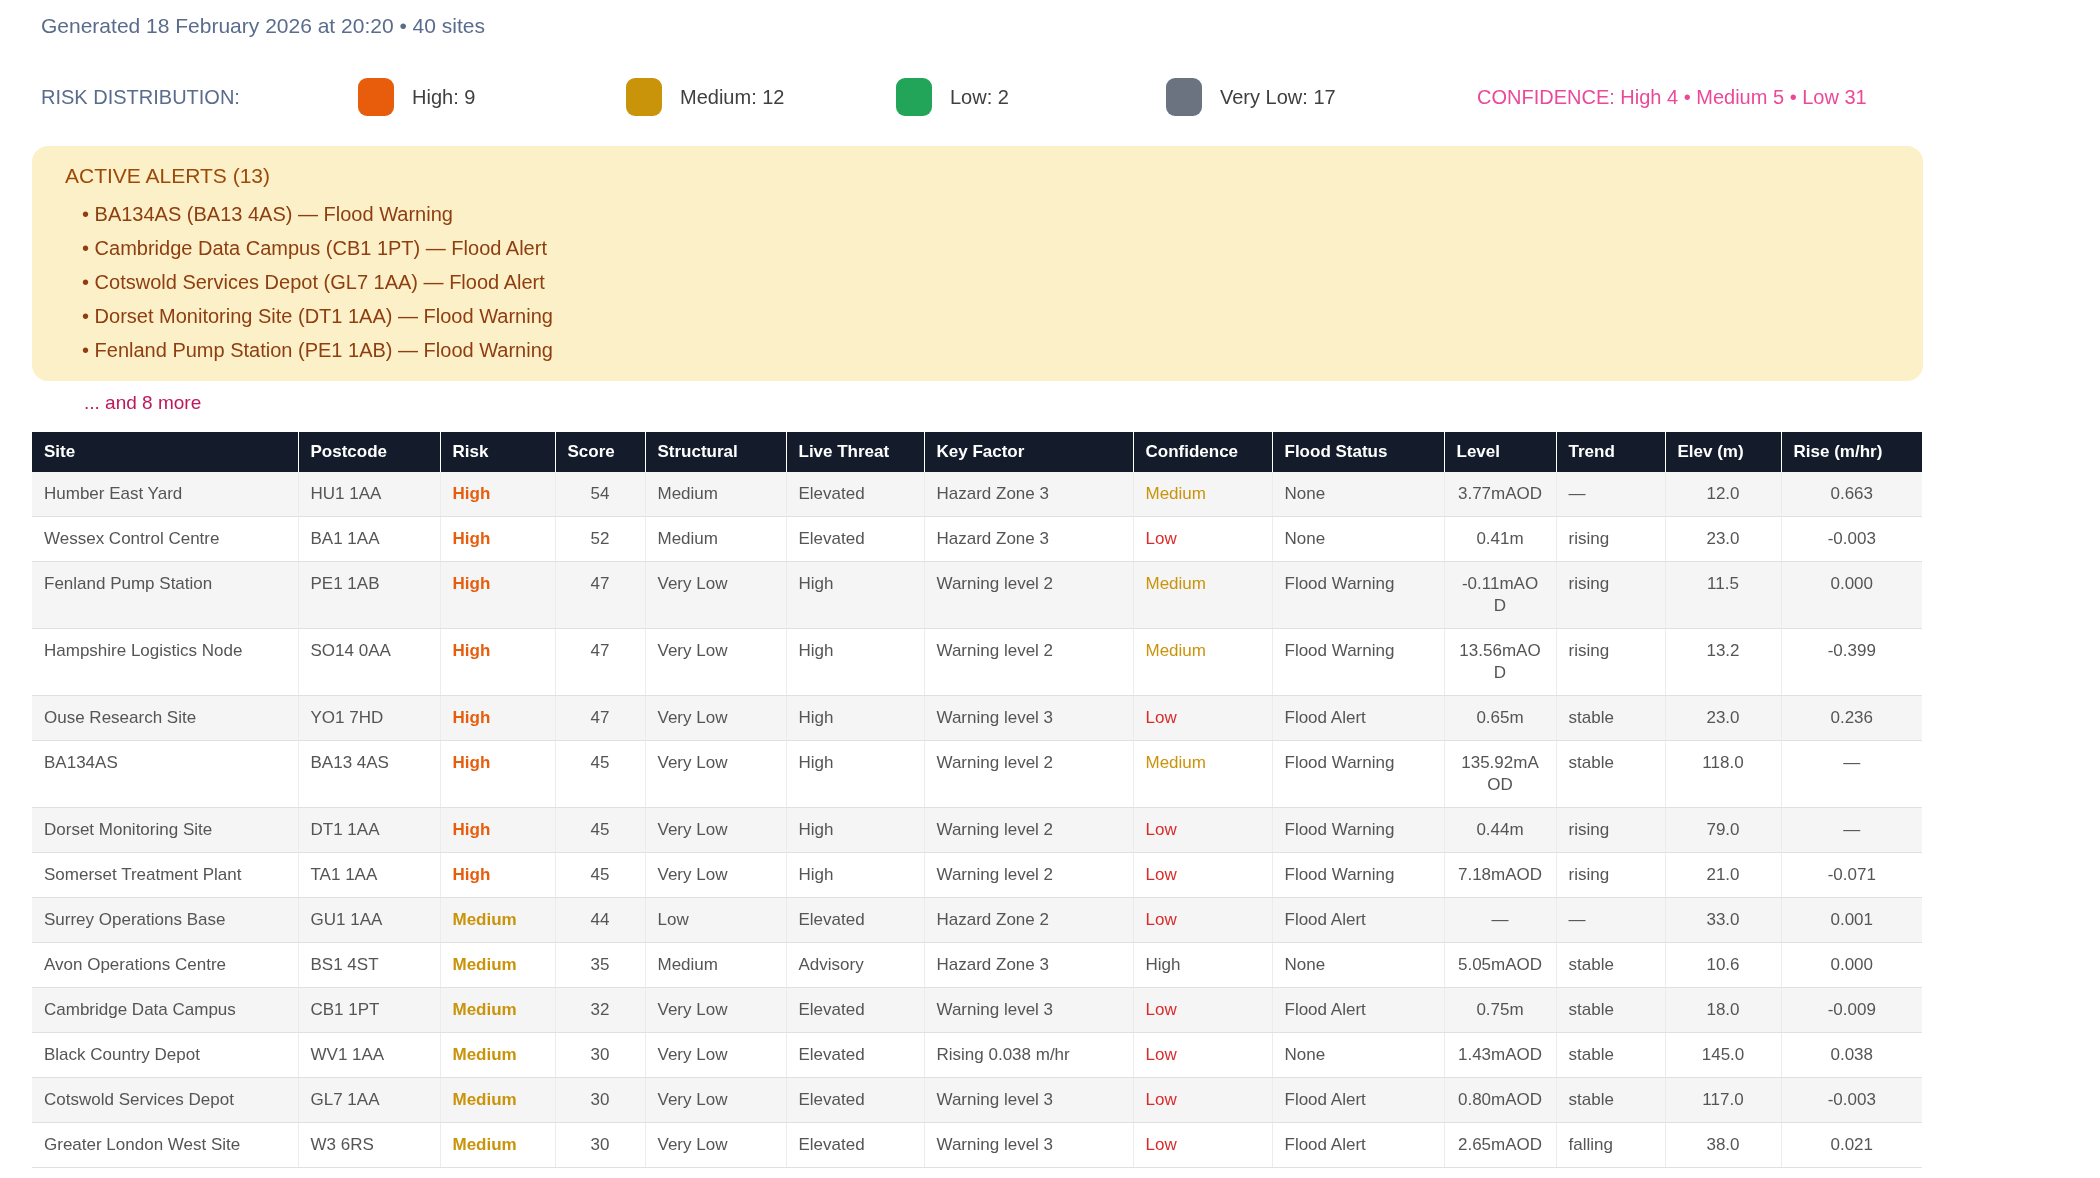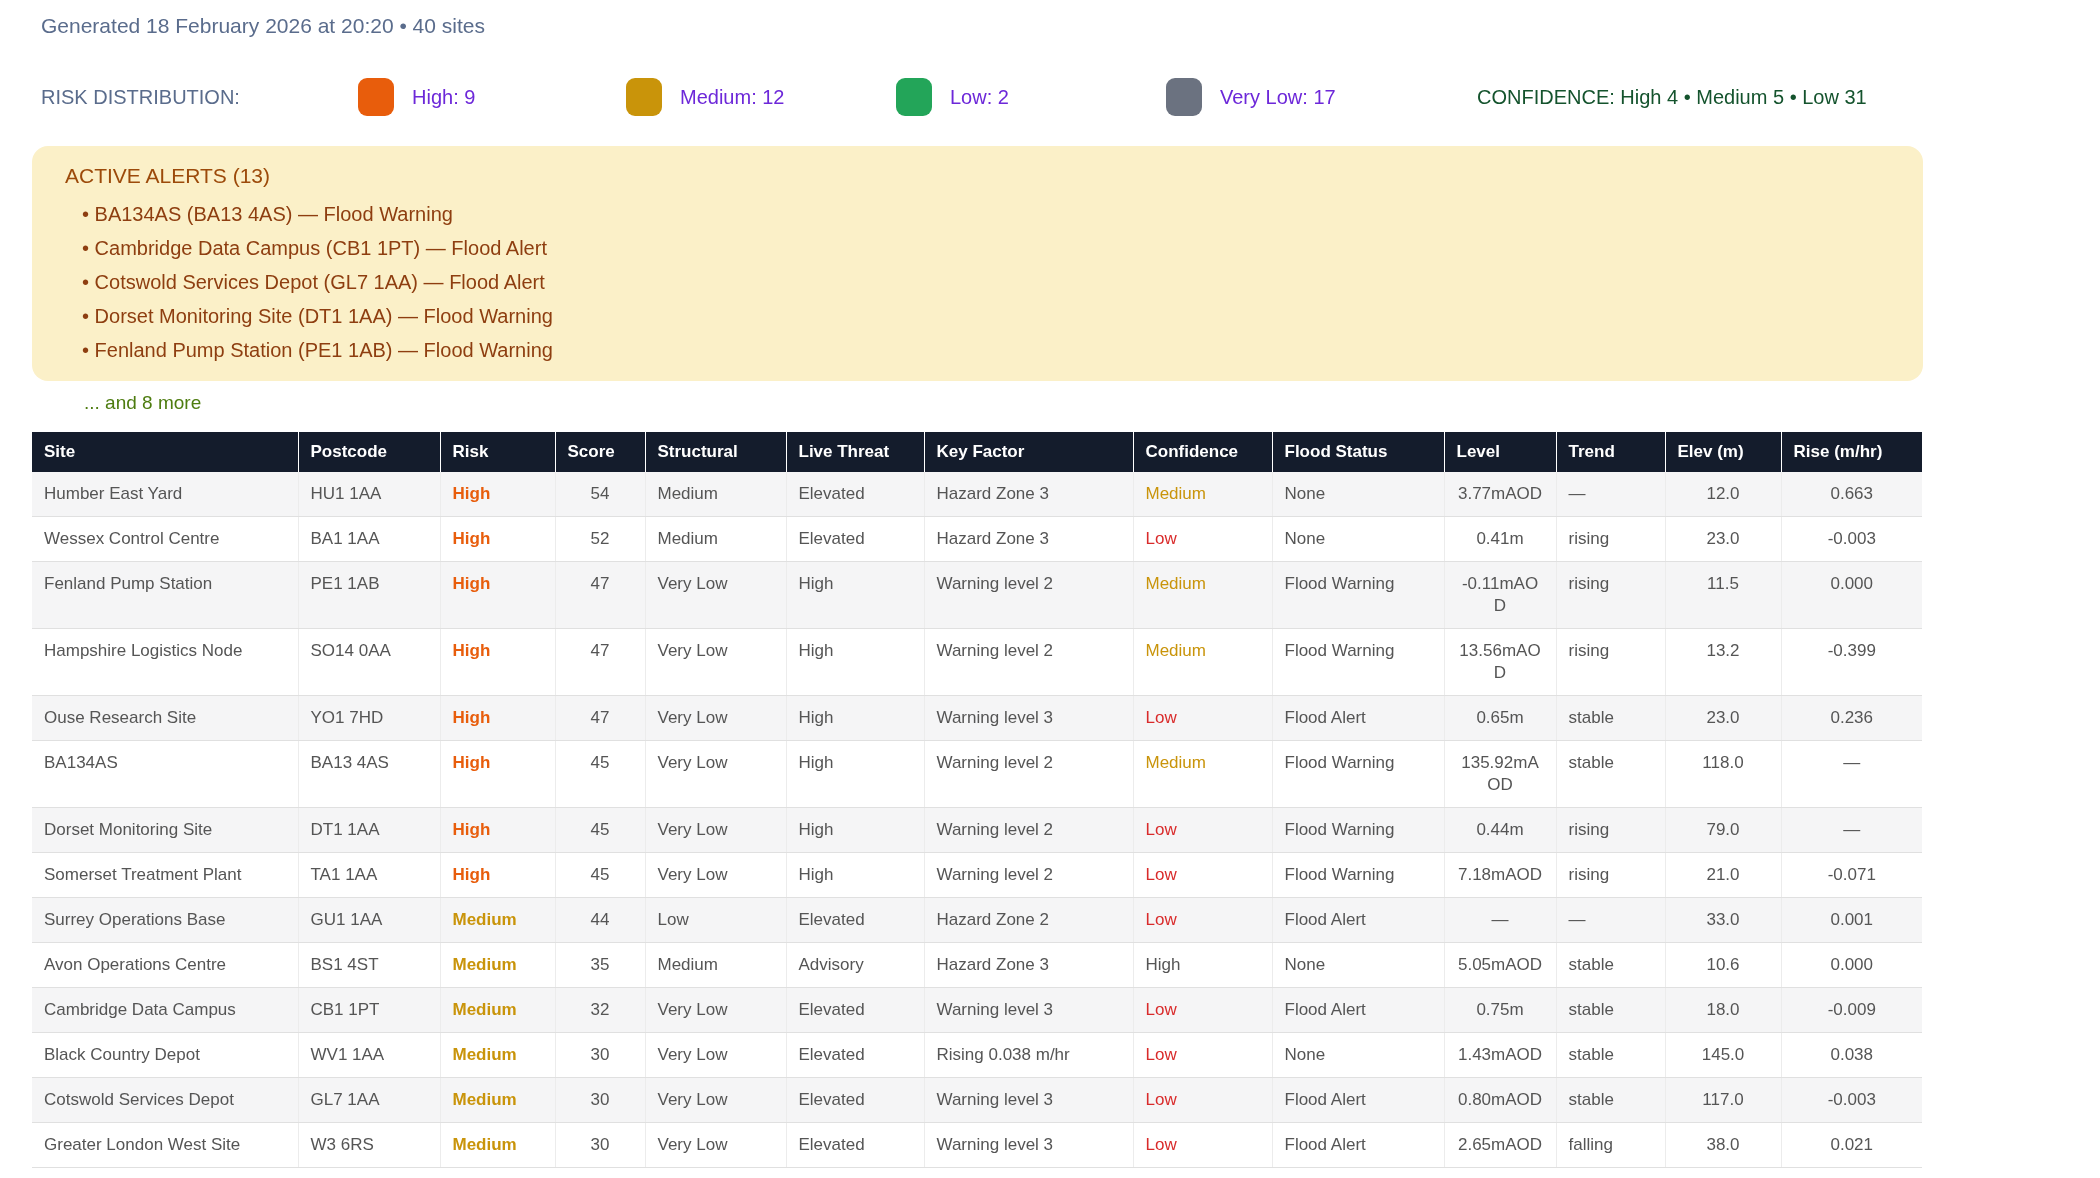--- a/index.html
+++ b/index.html
@@ -9,30 +9,30 @@
 
   .legend-row{display:flex;align-items:center;margin-top:39px;padding-left:41px;height:40px;}
   .legend-label{width:317px;font-size:20px;color:#5a6c8c;flex:0 0 auto;}
   .legend-items{display:flex;align-items:center;flex:0 0 auto;}
   .legend-item{display:flex;align-items:center;flex:0 0 auto;}
   .legend-item:nth-child(1){width:268px;}
   .legend-item:nth-child(2){width:270px;}
   .legend-item:nth-child(3){width:270px;}
   .legend-item:nth-child(4){width:311px;}
   .swatch{width:36px;height:38px;border-radius:9px;flex:0 0 auto;}
-  .legend-text{margin-left:18px;font-size:20px;color:#6d28d9;}
-  .confidence-summary{font-size:20px;color:#14532d;flex:0 0 auto;}
+  .legend-text{margin-left:18px;font-size:20px;color:#404040;}
+  .confidence-summary{font-size:20px;color:#ec4899;flex:0 0 auto;}
 
   .alerts-box{margin:29px 0 0 32px;width:1891px;box-sizing:border-box;
     background:#fbf0c8;border-radius:16px;padding:17px 33px 14px 33px;}
   .alerts-title{font-size:21px;color:#9c4a0a;line-height:26px;}
   .alerts-list{list-style:none;margin:8px 0 0 0;padding:0 0 0 17px;}
   .alerts-list li{font-size:20px;line-height:34px;color:#8e3e10;}
   .alerts-list li::before{content:"\2022\00a0";}
-  .alerts-more{margin:11px 0 0 84px;font-size:19px;color:#4d7c0f;}
+  .alerts-more{margin:11px 0 0 84px;font-size:19px;color:#be185d;}
 
   table.sites{table-layout:fixed;border-collapse:collapse;width:1890px;margin:18px 0 0 32px;background:#fff;}
   thead th{background:#141c2c;color:#ffffff;font-size:17px;font-weight:bold;text-align:left;
     padding:9px 12px;line-height:22px;border-right:1px solid rgba(255,255,255,0.45);overflow:hidden;white-space:nowrap;}
   thead th:last-child{border-right:none;}
   tbody td{font-size:17px;color:#555555;padding:11px 12px;line-height:22px;vertical-align:top;
     border-bottom:1px solid #e0e0e0;border-right:1px solid #ececec;word-wrap:break-word;overflow-wrap:break-word;}
   tbody td:last-child{border-right:none;}
   tbody tr:nth-child(odd){background:#f5f5f6;}
   tbody tr:nth-child(even){background:#ffffff;}

